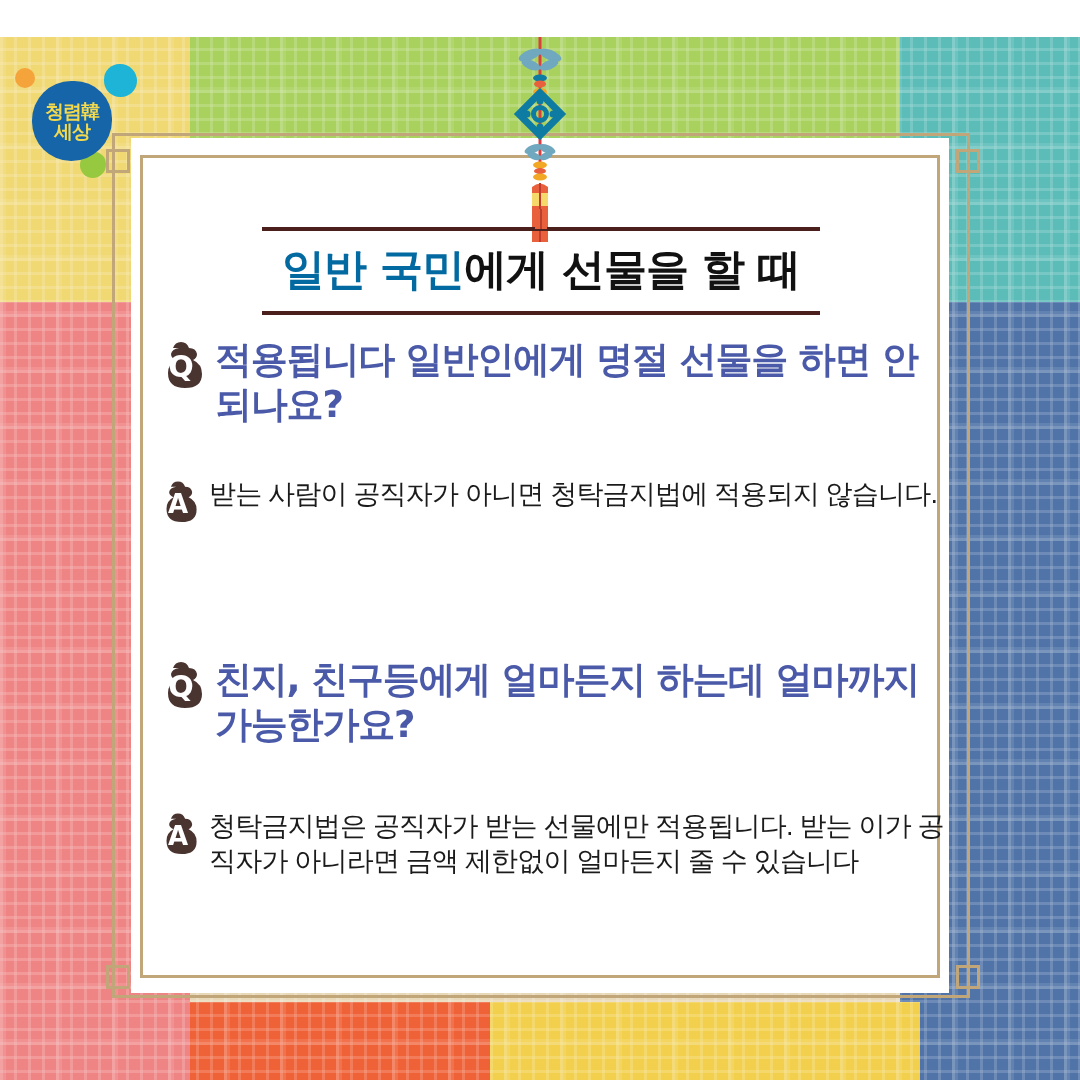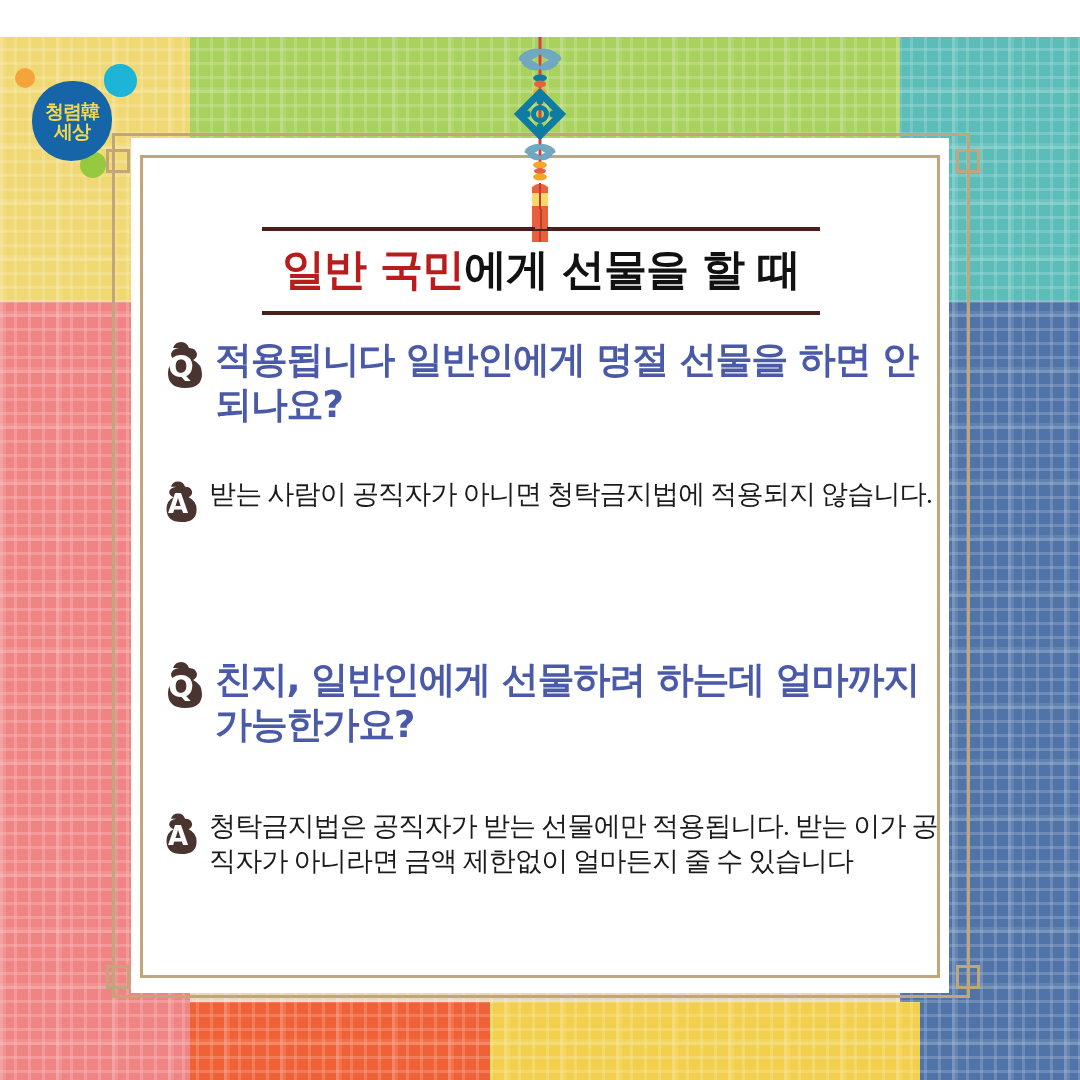--- a/index.html
+++ b/index.html
@@ -62,21 +62,21 @@
   
   #title-wrap{position:absolute;left:262px;top:190px;width:558px;text-align:center;}
   .rule-top{height:4px;background:#4a1f1c;width:100%;}
   .rule-bot{height:4px;background:#4a1f1c;width:100%;}
   .title-tick{position:absolute;left:50%;top:-18px;margin-left:-6px;width:12px;height:20px;background:#e8603c;}
   .title-tick:after{content:"";position:absolute;left:5px;top:0;width:2px;height:20px;background:#b9402a;}
   #title-text{
     font-size:43px;font-weight:bold;color:#111111;padding:10px 0 12px 0;
     font-family:"DejaVu Sans",sans-serif;letter-spacing:-1px;white-space:nowrap;
   }
-  #title-text .hi{color:#b91c1c;}
+  #title-text .hi{color:#0369a1;}
 
   
   .qa{position:absolute;left:155px;}
   .row{display:flex;align-items:flex-start;}
   .badge{
     position:relative;width:52px;height:52px;flex:0 0 52px;margin-right:8px;
   }
   .badge svg{position:absolute;left:0;top:0;}
   .badge .ltr{
     position:absolute;left:0;top:0;width:52px;height:52px;
@@ -84,21 +84,21 @@
     color:#ffffff;font-weight:bold;font-size:30px;
     font-family:"DejaVu Sans",sans-serif;padding-top:7px;box-sizing:border-box;
   }
   .q-text{
     font-size:37px;font-weight:bold;color:#4a5aa8;line-height:1.22;
     font-family:"DejaVu Sans",sans-serif;letter-spacing:-1.2px;
     max-width:720px;
   }
   .a-text{
     font-size:27px;color:#1b1b1b;line-height:1.30;
-    font-family:Liberation Serif, serif;letter-spacing:-0.8px;
+    font-family:Liberation Sans, sans-serif;letter-spacing:-0.8px;
     max-width:740px;
   }
   .a-sub{font-size:23px;color:#222;letter-spacing:-0.6px;margin-top:4px;display:block;}
 
   #qa1{top:300px;}
   #qa1-a{top:440px;}
   #qa2{top:620px;}
   #qa2-a{top:772px;}
   .qa .badge-a{width:46px;height:46px;flex:0 0 46px;}
   .badge-a .ltr{width:46px;height:46px;font-size:26px;}
@@ -230,21 +230,21 @@
     </div>
   </div>
 
   <div class="qa row" id="qa2">
     <div class="badge">
       <svg width="52" height="52" viewBox="0 0 52 52">
         <path d="M18 11 q2-6 8-6 q6 0 8 6 q7 0 8 6 q0 4-4 6 q9 4 9 14 q0 14-17 14 q-17 0-17-15 q0-9 8-13 q-5-2-5-6 q1-5 8-6 z" fill="#4a3430"></path>
       </svg>
       <span class="ltr">Q</span>
     </div>
-    <div class="q-text">친지, 일반인에게 선물하려 하는데 얼마까지 가능한가요?</div>
+    <div class="q-text">친지, 친구등에게 얼마든지 하는데 얼마까지 가능한가요?</div>
   </div>
 
   <div class="qa row" id="qa2-a">
     <div class="badge badge-a">
       <svg width="46" height="46" viewBox="0 0 52 52">
         <path d="M18 11 q2-6 8-6 q6 0 8 6 q7 0 8 6 q0 4-4 6 q9 4 9 14 q0 14-17 14 q-17 0-17-15 q0-9 8-13 q-5-2-5-6 q1-5 8-6 z" fill="#4a3430"></path>
       </svg>
       <span class="ltr">A</span>
     </div>
     <div class="a-text">청탁금지법은 공직자가 받는 선물에만 적용됩니다. 받는 이가 공직자가 아니라면 금액 제한없이 얼마든지 줄 수 있습니다</div>

